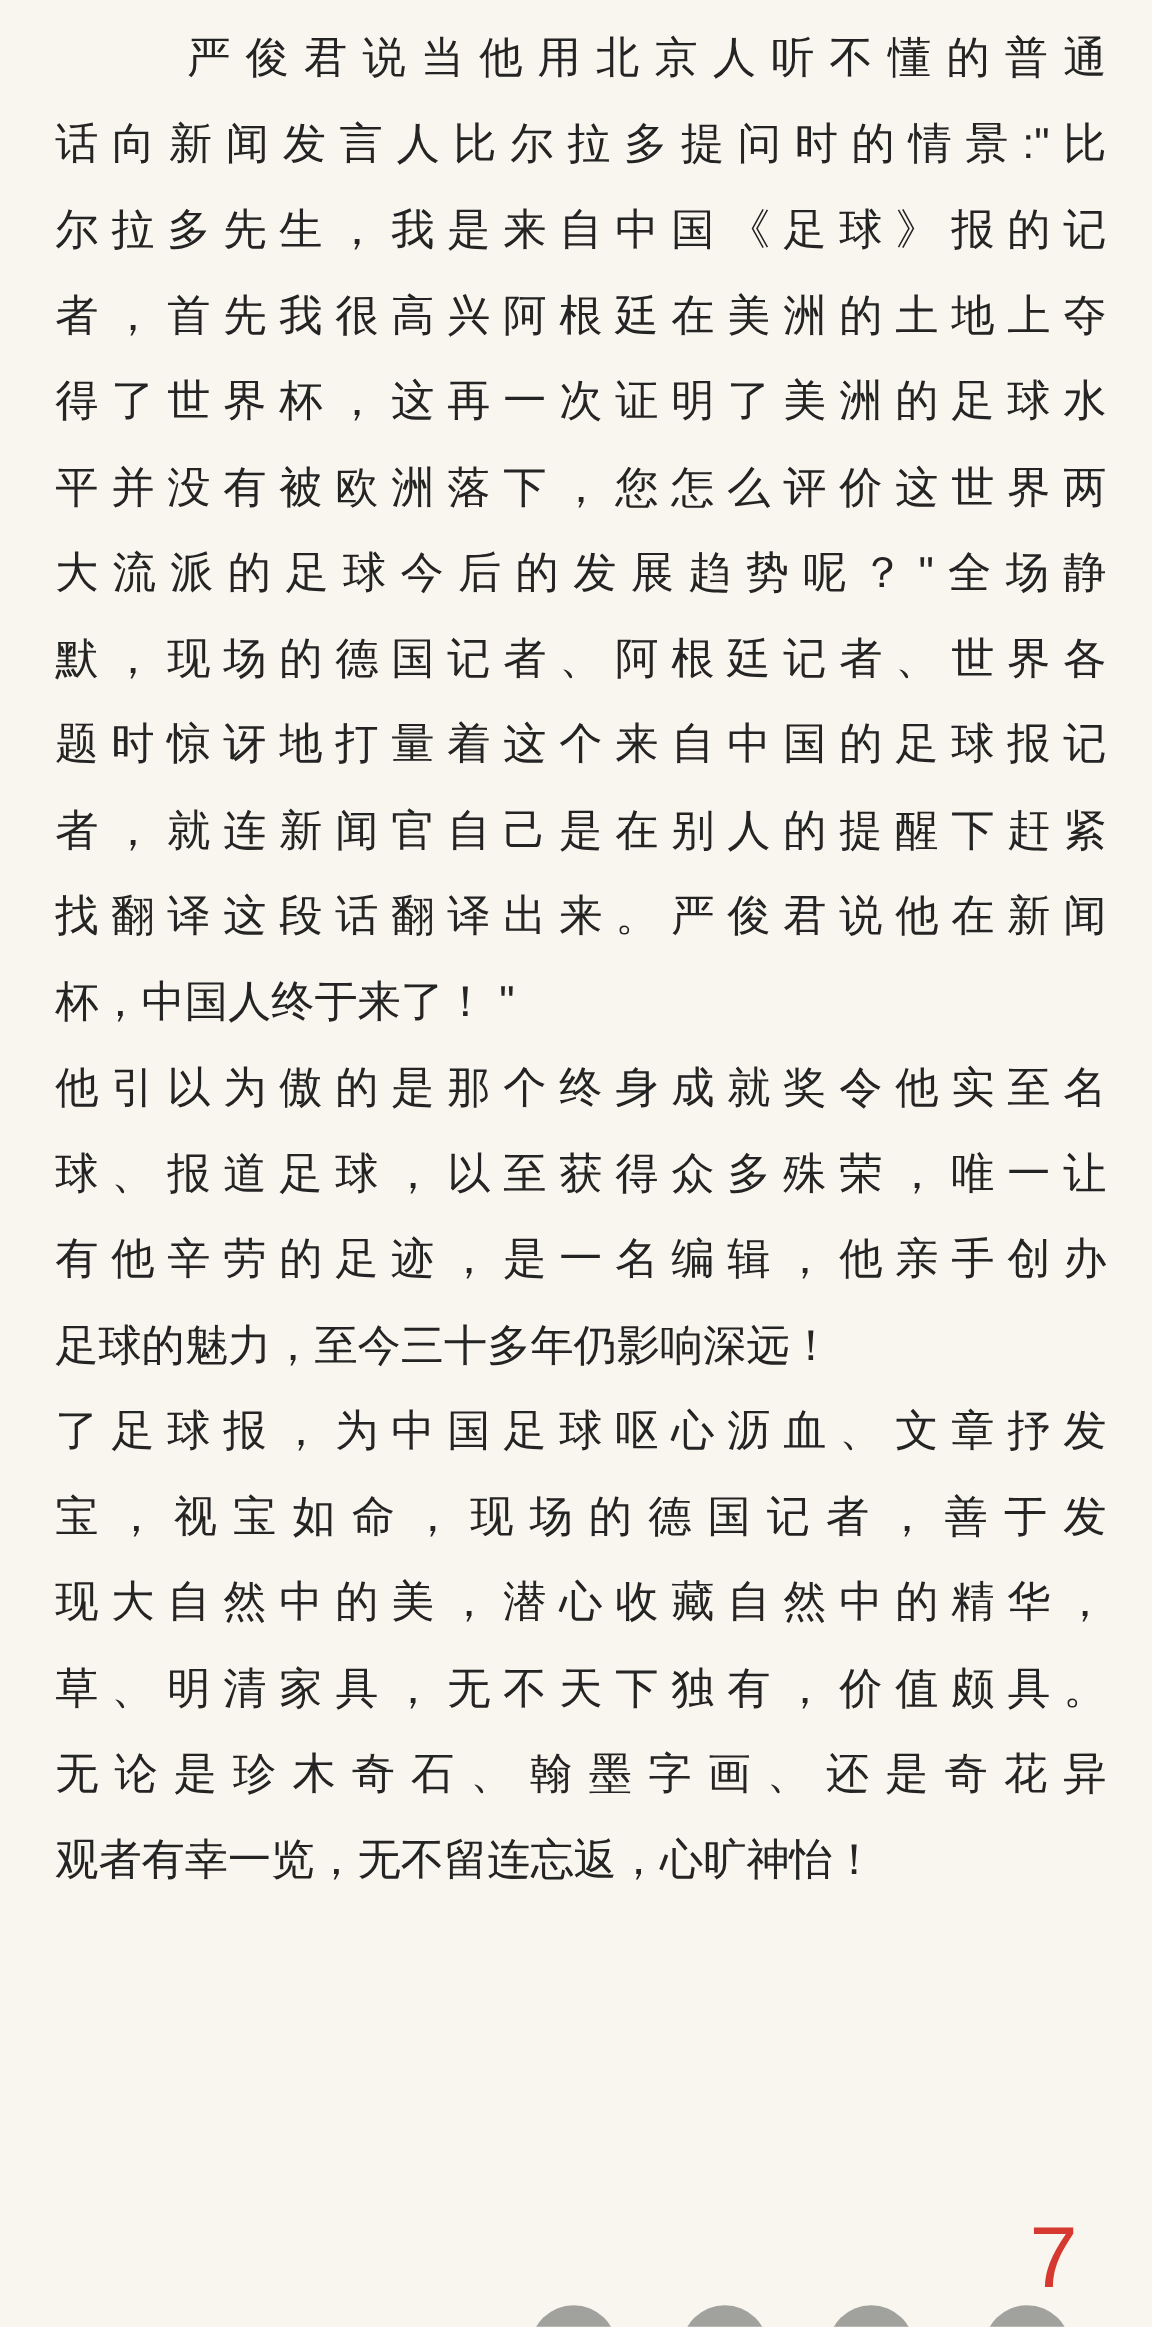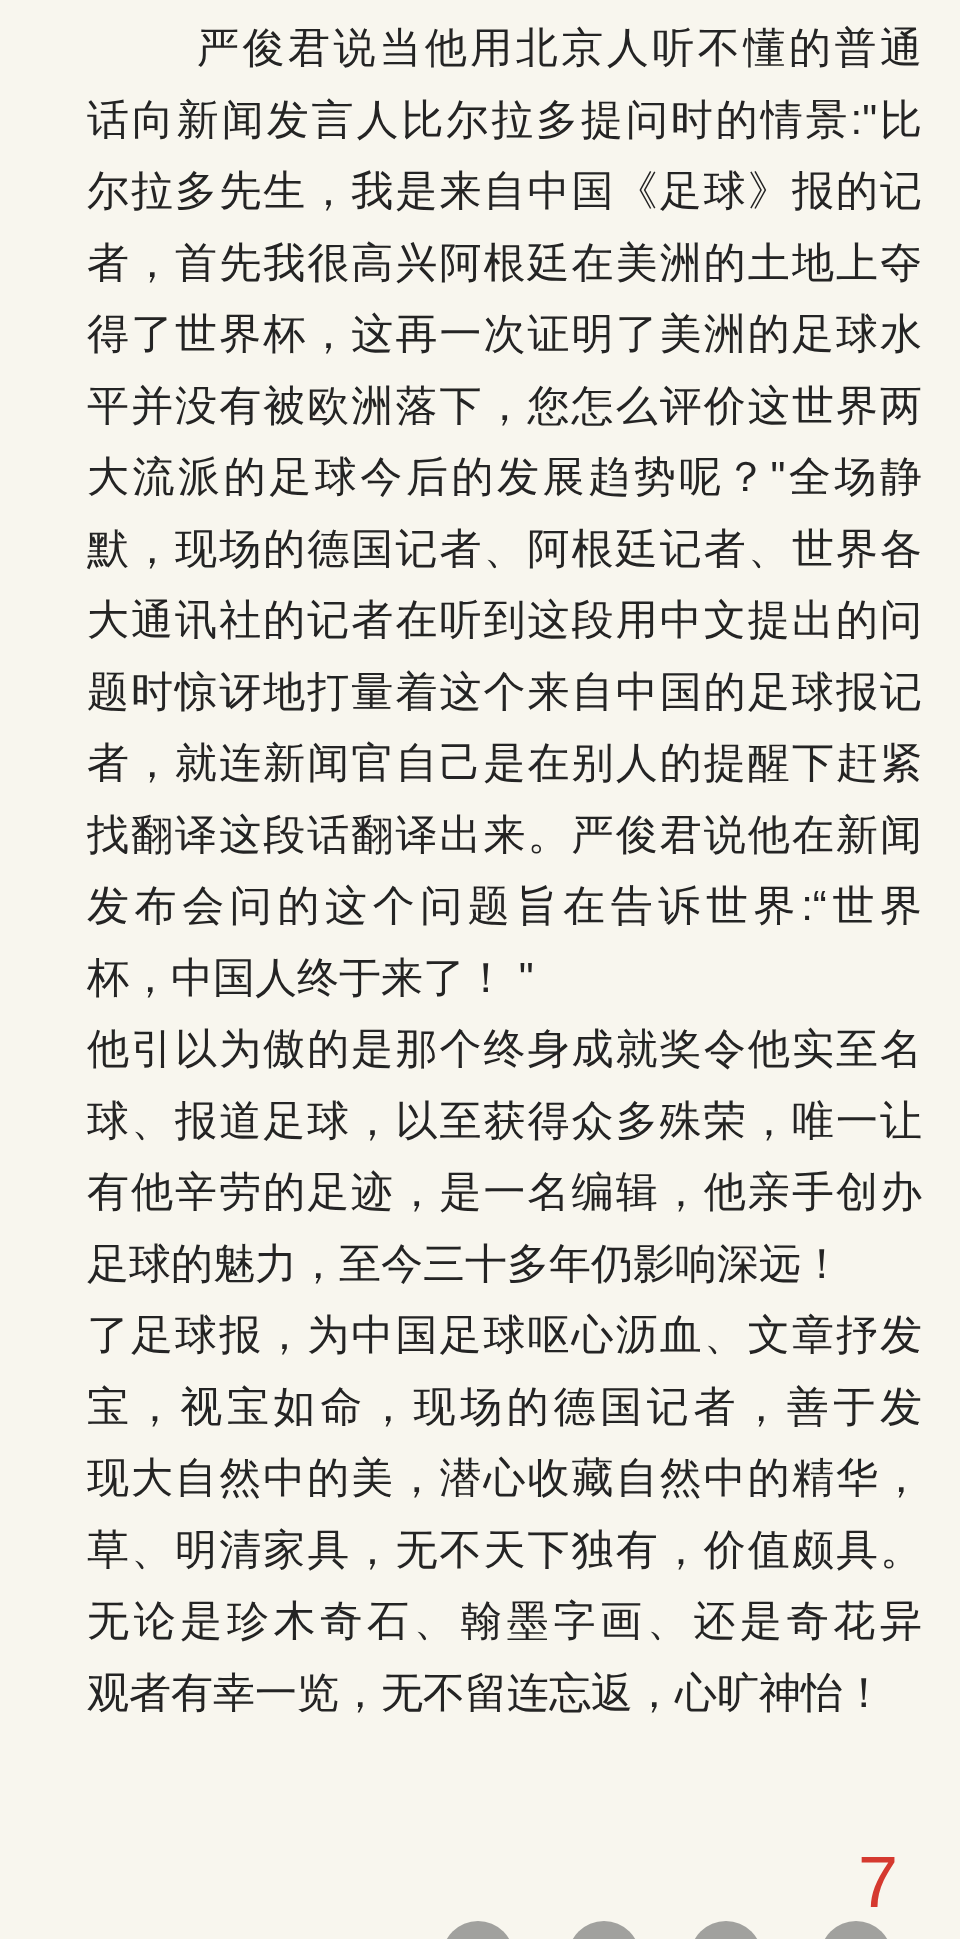--- a/index.html
+++ b/index.html
@@ -16,29 +16,28 @@
     background:var(--bg);
     overflow:hidden;
     font-family:"Liberation Sans","DejaVu Sans",sans-serif;
   }
   .text-area{
     position:absolute;
     top:12px;left:46px;
     width:876px;
   }
   .line{
-    font-size:42px;
+    font-size:36px;
     line-height:71.5px;
     height:71.5px;
     color:var(--ink);
     text-align:justify;
     text-align-last:justify;
     text-justify:inter-character;
     overflow:visible;
-    margin-left:41px;
   }
   .line.first{ padding-left:110px; }
   .line.last{ text-align-last:left; }
   .page-number{
     position:absolute;
     left:858px;top:1846px;
     font-size:72px;
     line-height:1;
     color:var(--accent);
     font-weight:400;
@@ -57,25 +56,23 @@
 <div class="page">
   <div class="text-area" id="article">
       <div class="line first">严俊君说当他用北京人听不懂的普通</div>
       <div class="line">话向新闻发言人比尔拉多提问时的情景:"比</div>
       <div class="line">尔拉多先生，我是来自中国《足球》报的记</div>
       <div class="line">者，首先我很高兴阿根廷在美洲的土地上夺</div>
       <div class="line">得了世界杯，这再一次证明了美洲的足球水</div>
       <div class="line">平并没有被欧洲落下，您怎么评价这世界两</div>
       <div class="line">大流派的足球今后的发展趋势呢？"全场静</div>
       <div class="line">默，现场的德国记者、阿根廷记者、世界各</div>
-      <div class="line">大通讯社的记者在听到这段用中文提出的问</div>
       <div class="line">题时惊讶地打量着这个来自中国的足球报记</div>
       <div class="line">者，就连新闻官自己是在别人的提醒下赶紧</div>
       <div class="line">找翻译这段话翻译出来。严俊君说他在新闻</div>
-      <div class="line">发布会问的这个问题旨在告诉世界:“世界</div>
       <div class="line last">杯，中国人终于来了！ "</div>
       <div class="line">他引以为傲的是那个终身成就奖令他实至名</div>
       <div class="line">球、报道足球，以至获得众多殊荣，唯一让</div>
       <div class="line">有他辛劳的足迹，是一名编辑，他亲手创办</div>
       <div class="line last">足球的魅力，至今三十多年仍影响深远！</div>
       <div class="line">了足球报，为中国足球呕心沥血、文章抒发</div>
       <div class="line">宝，视宝如命，现场的德国记者，善于发</div>
       <div class="line">现大自然中的美，潜心收藏自然中的精华，</div>
       <div class="line">草、明清家具，无不天下独有，价值颇具。</div>
       <div class="line">无论是珍木奇石、翰墨字画、还是奇花异</div>

